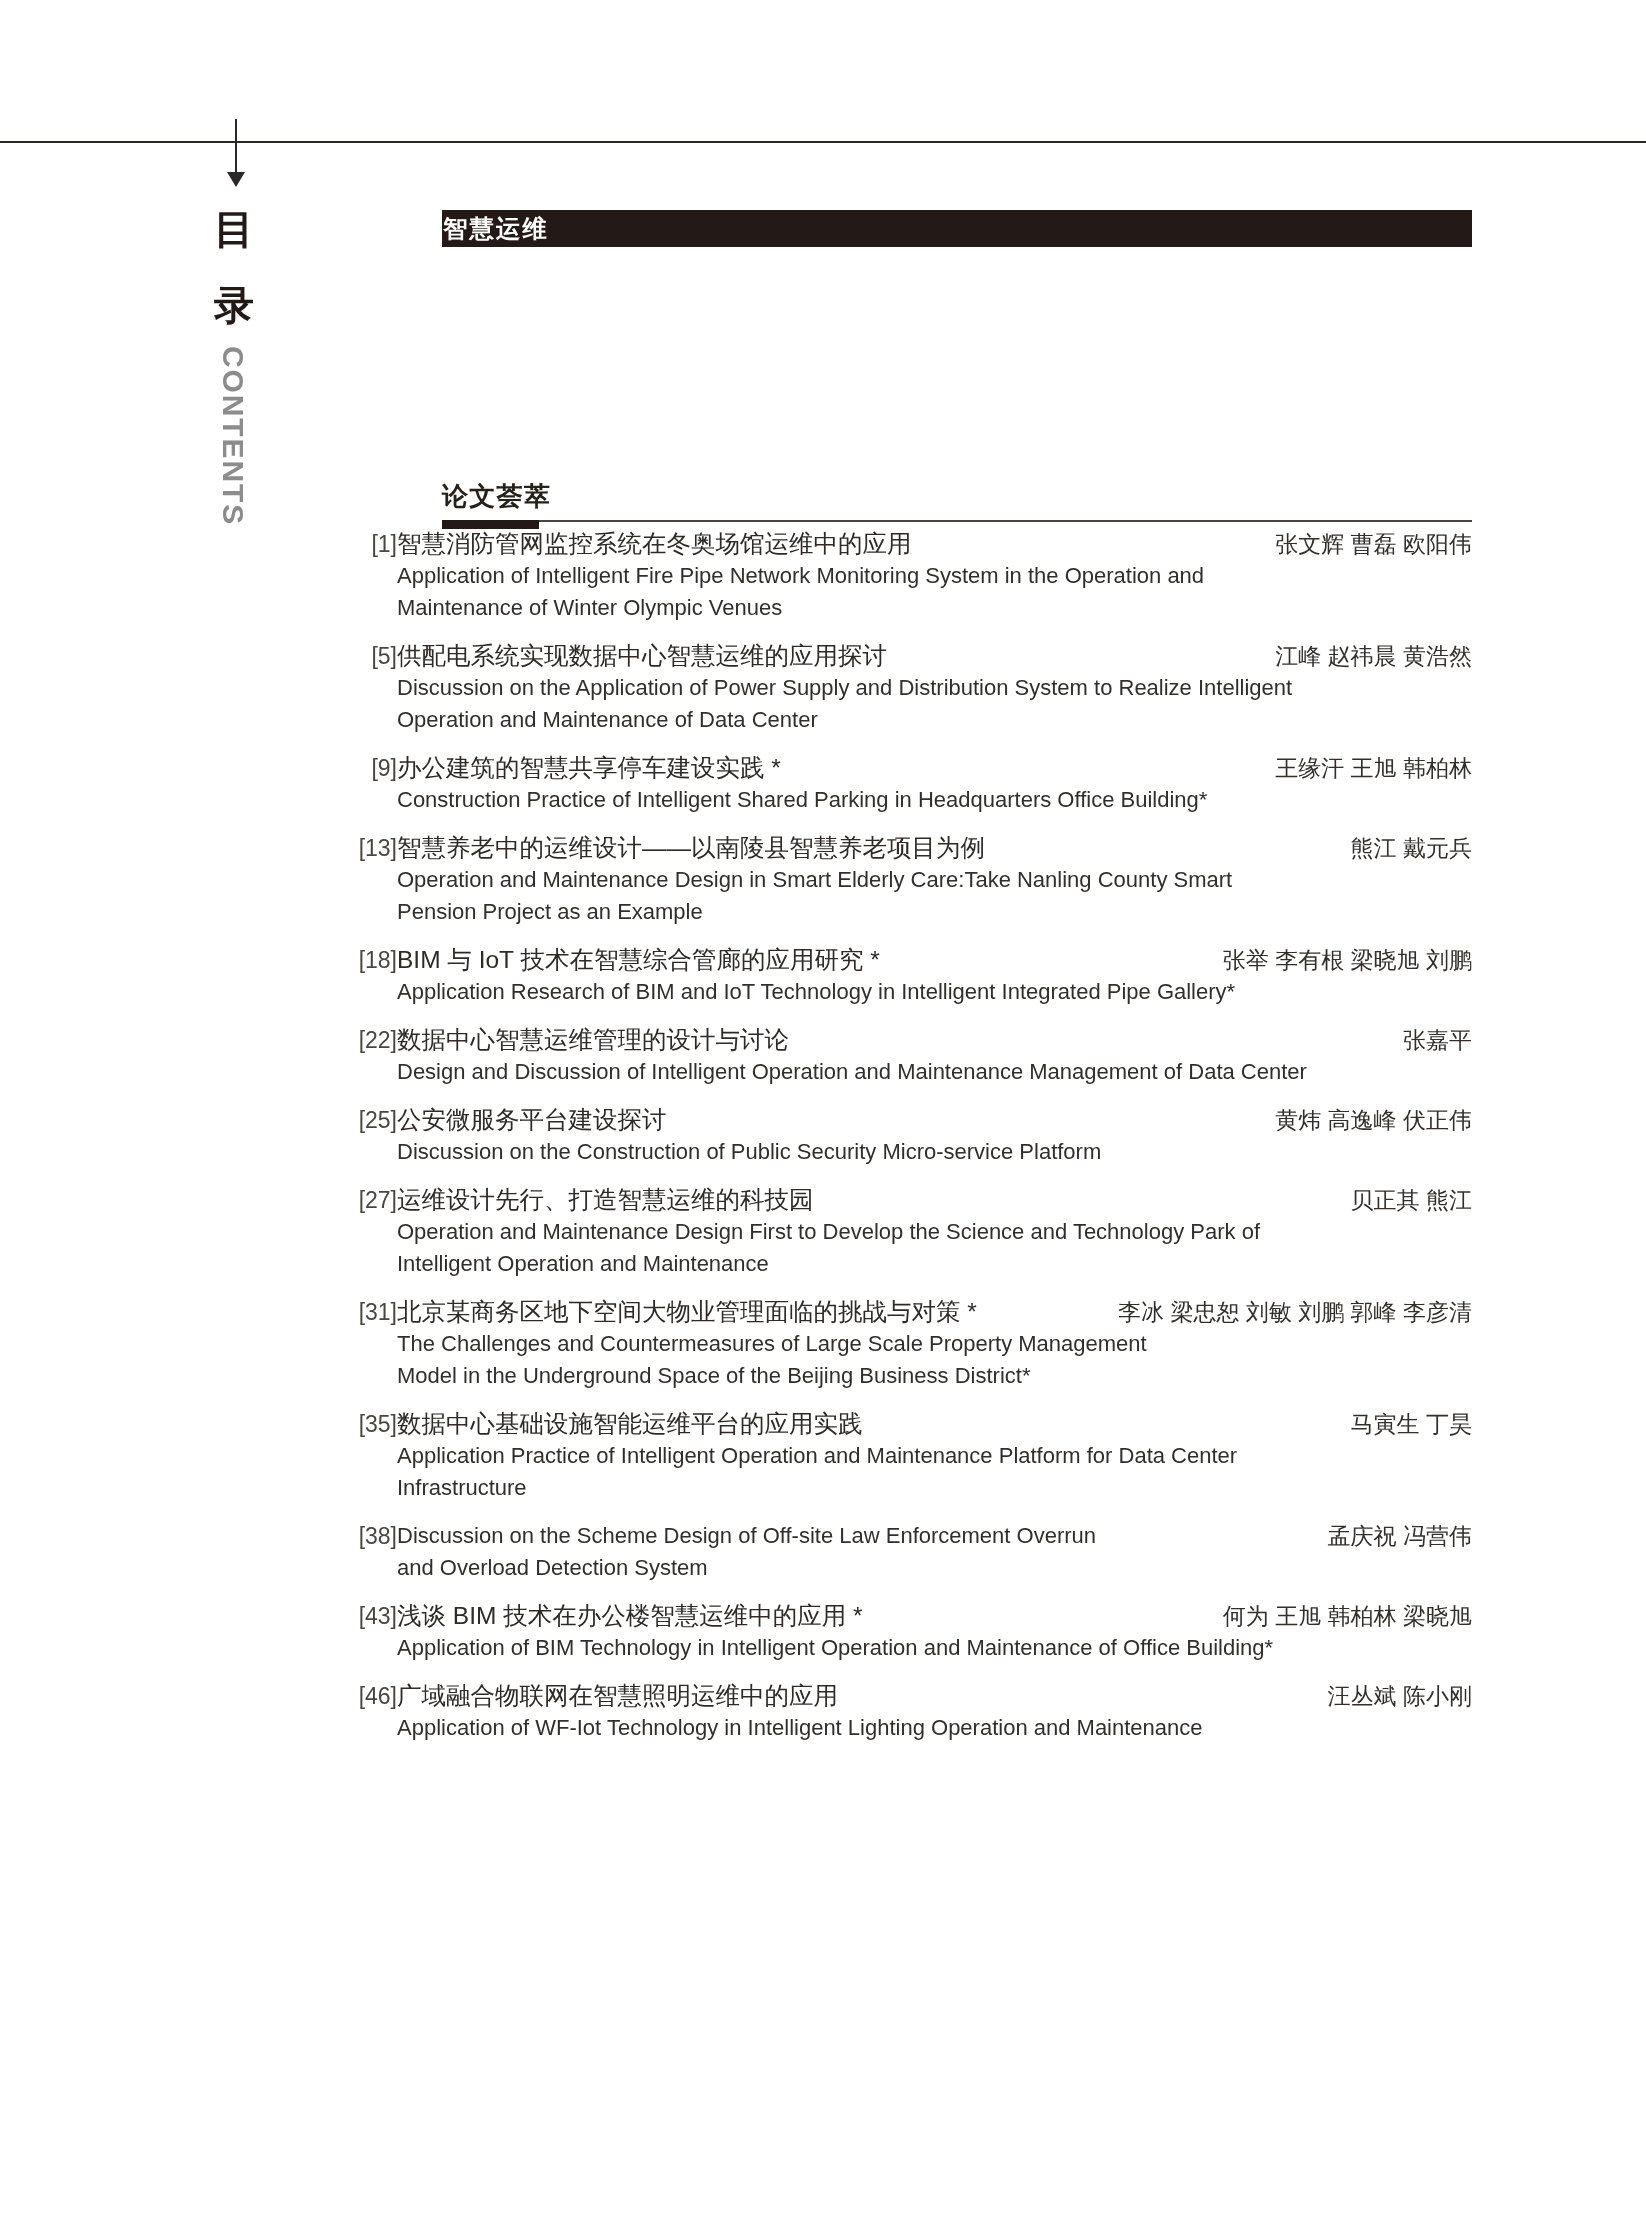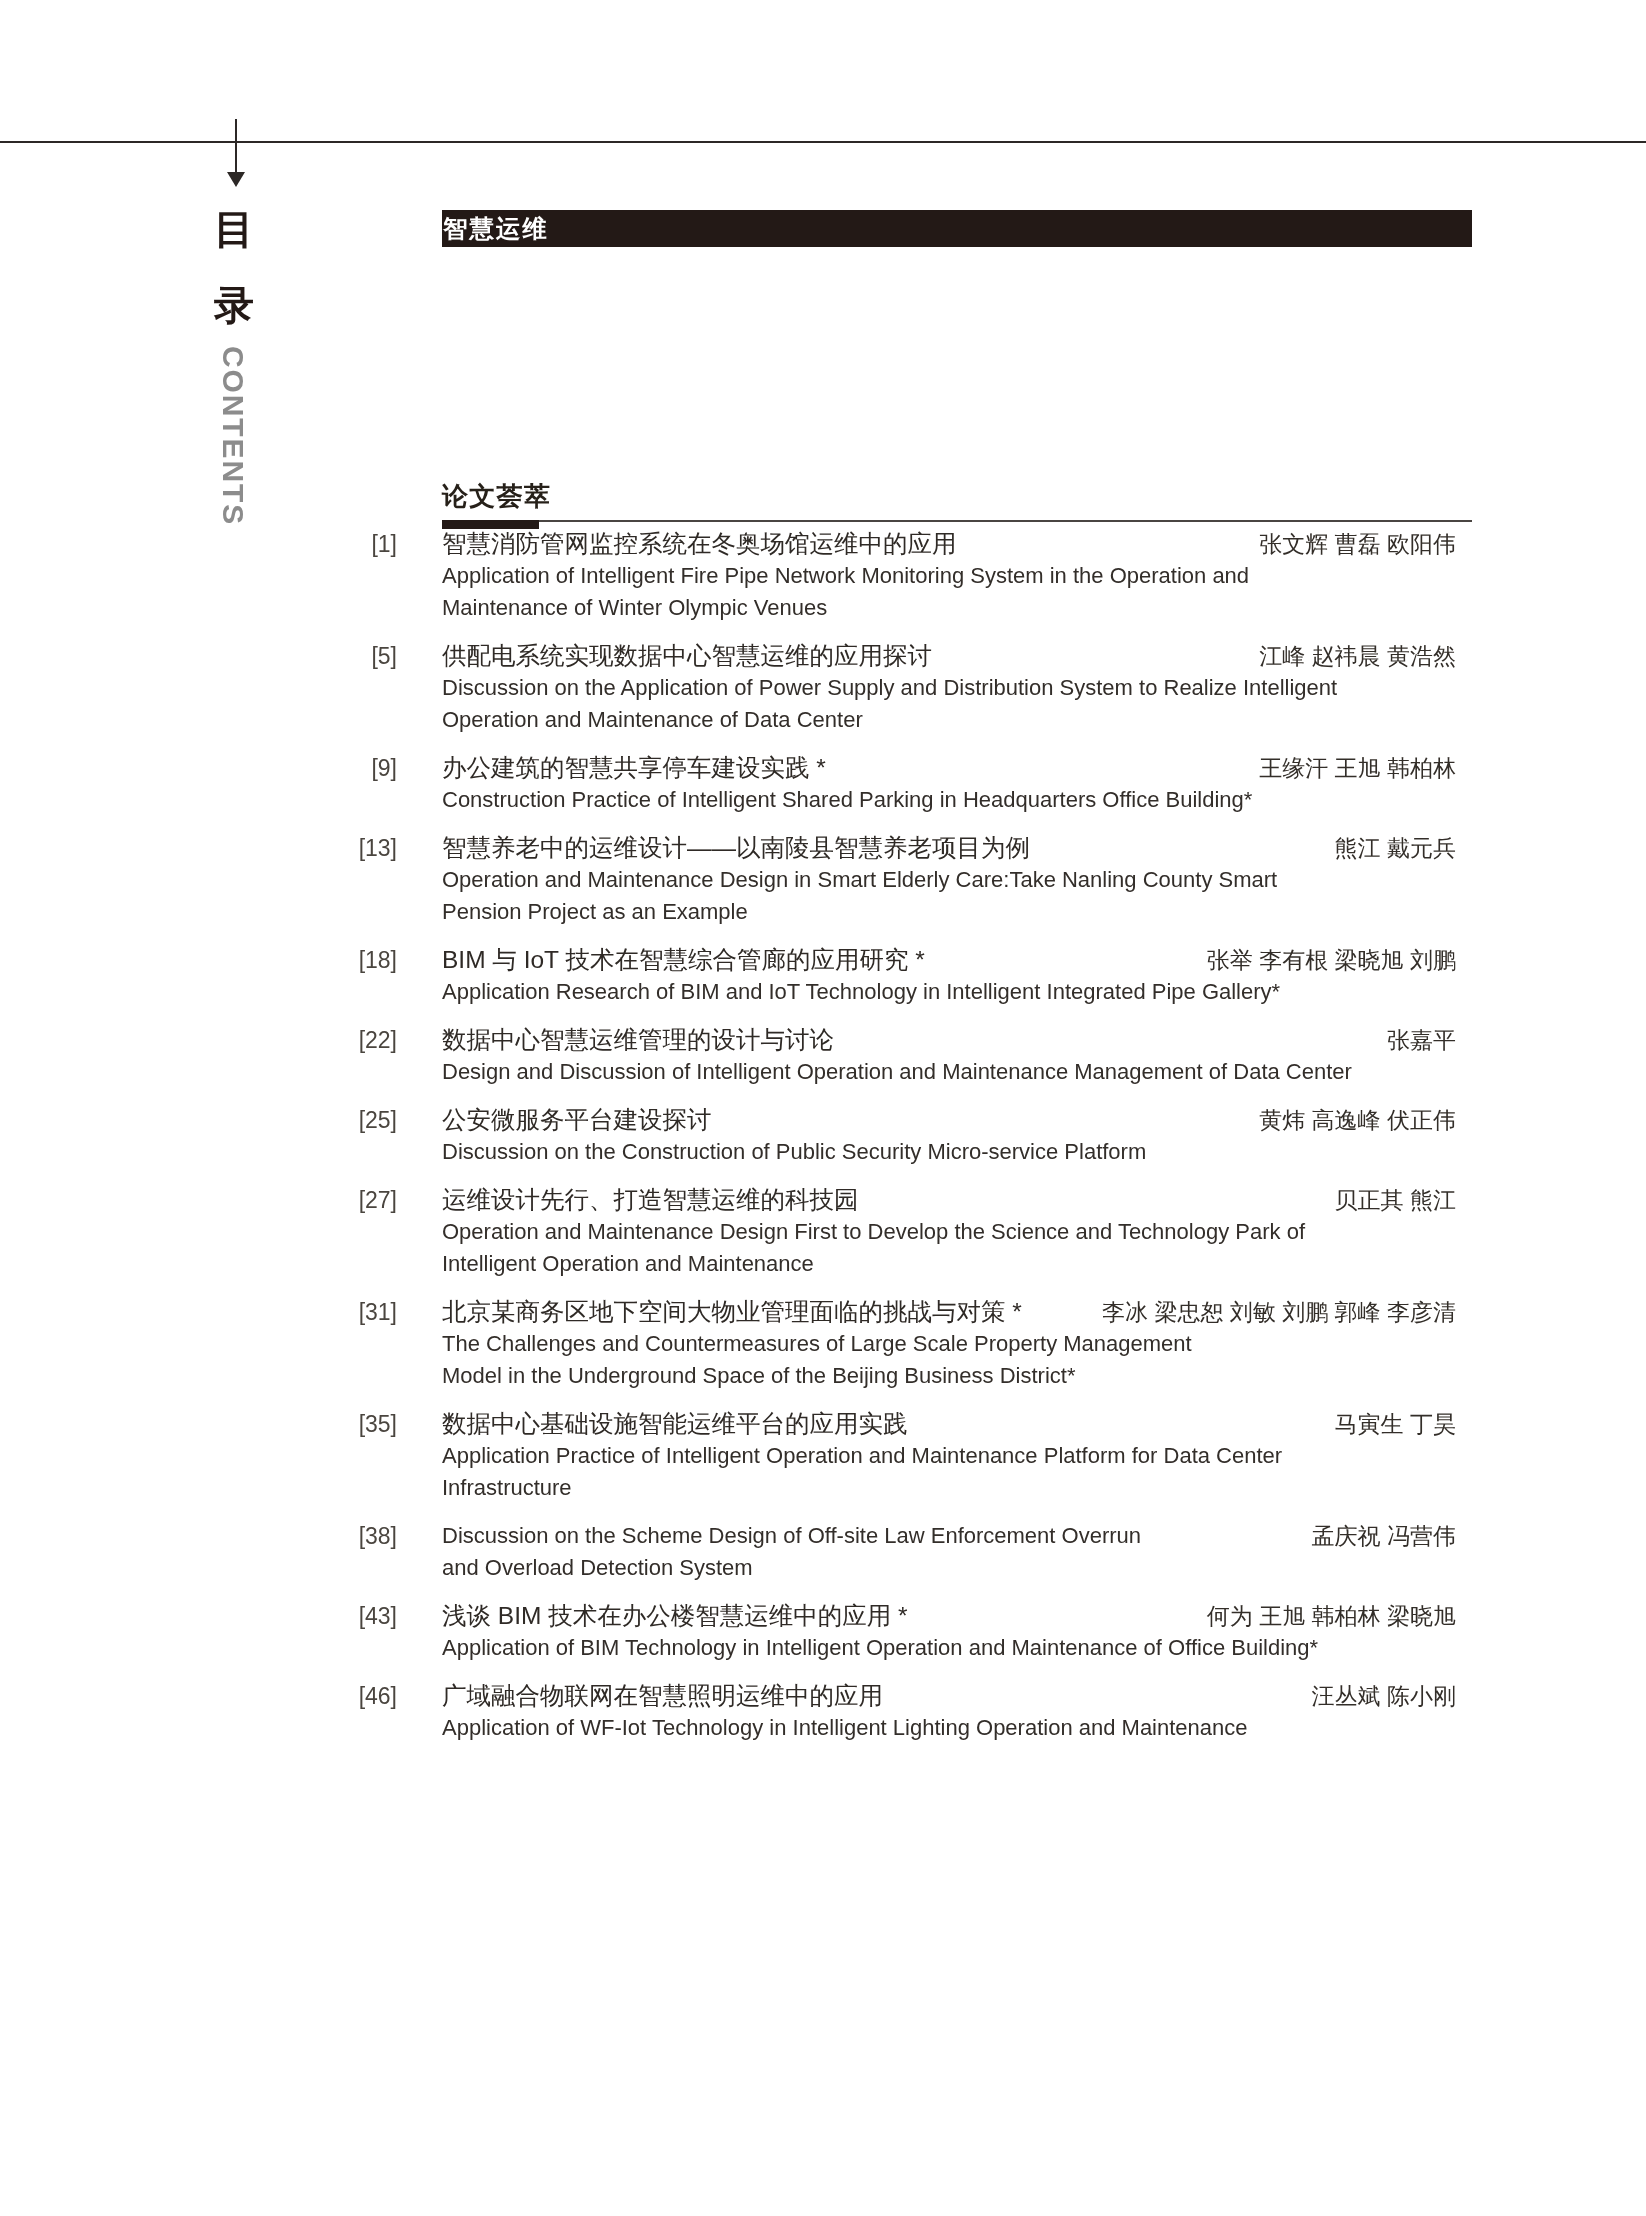--- a/index.html
+++ b/index.html
@@ -37,24 +37,24 @@
   }
   
   .papers-heading{position:absolute;left:442px;top:479px;font-size:26px;font-weight:700;color:#262019;letter-spacing:1.3px;}
   .papers-rule{position:absolute;left:442px;top:520px;width:1030px;height:9px;}
   .papers-rule .thin{position:absolute;left:0;top:0;width:100%;height:1.9px;background:#4a4542;}
   .papers-rule .thick{position:absolute;left:0;top:0;width:97px;height:9px;background:#231916;}
   
   #entries{position:absolute;left:340px;top:528px;width:1132px;}
   .entry{position:relative;display:flex;margin-bottom:16px;}
   .num{flex:none;width:57px;text-align:right;font-size:23px;line-height:32px;color:#4a453f;}
-  .body{margin-left:45px;max-width:917px;}
+  .body{max-width:917px;}
   .zh{font-size:24.5px;line-height:32px;color:#2f2a26;}
   .en{font-size:22px;line-height:32px;color:#332e2a;white-space:pre-line;}
-  .authors{position:absolute;right:16px;top:0;font-size:23px;line-height:32px;color:#332e29;white-space:nowrap;}
+  .authors{position:absolute;right:0;top:0;font-size:23px;line-height:32px;color:#332e29;white-space:nowrap;}
 </style>
 </head>
 <body>
 
 <div id="page">
 
   <div class="top-rule"></div>
   <div class="arrow-stem"></div>
   <div class="arrow-head"></div>
 

